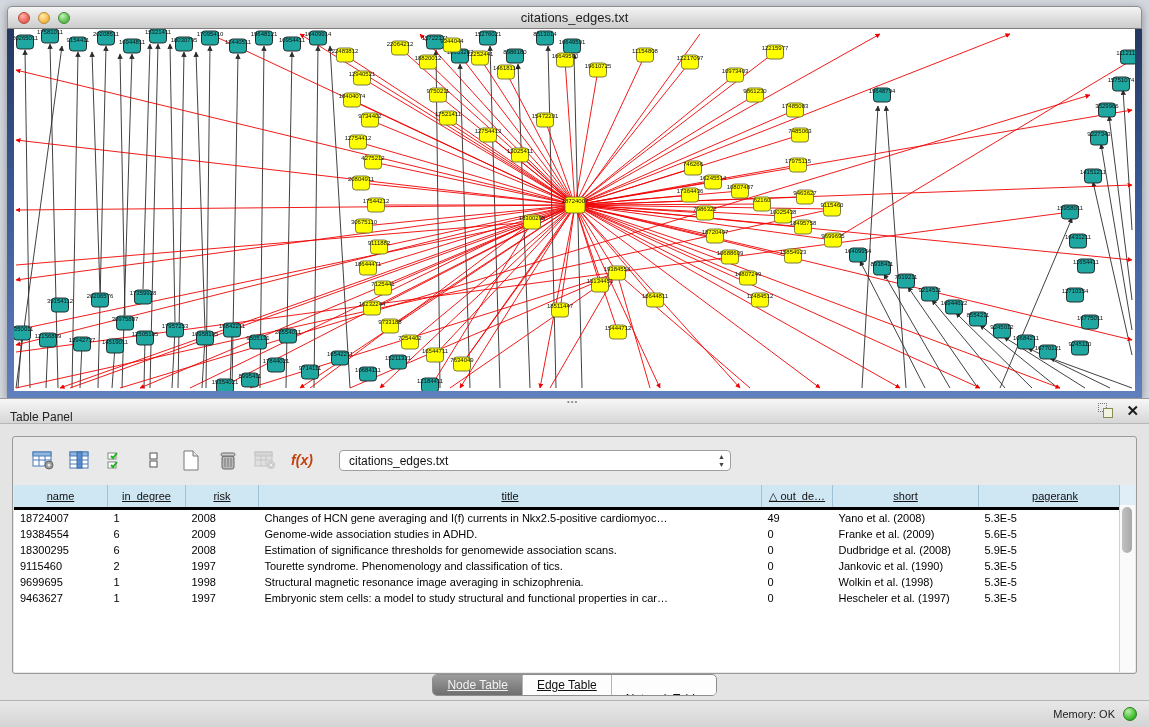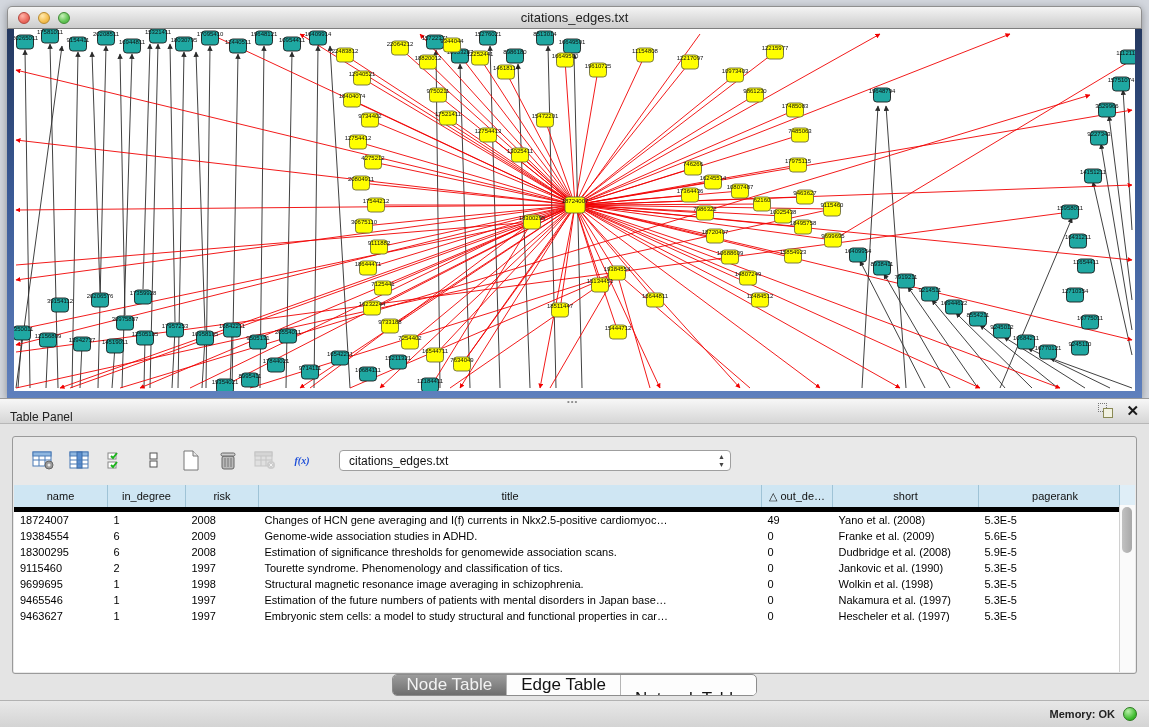--- a/index.html
+++ b/index.html
@@ -36,43 +36,43 @@
   .float-ico{width:15px;height:15px;position:relative;}
   .float-ico .sq1{position:absolute;left:0;top:0;width:7px;height:7px;border:1px dotted #777;}
   .float-ico .sq2{position:absolute;right:0;bottom:0;width:8px;height:8px;border:1.5px solid #8a8a55;background:#f2f2e2;}
   .close-x{font-size:15px;font-weight:bold;color:#1a1a1a;line-height:15px;}
 
   .tp-body-panel{position:absolute;left:12px;right:12px;top:38px;height:236px;
     border:1px solid #9a9a9a;border-radius:3px;background:#e9e9e9;}
   .toolbar{position:absolute;left:0;top:0;right:0;height:46px;display:flex;align-items:center;padding-left:18px;gap:13px;}
   .tool-btn{width:24px;height:24px;display:flex;align-items:center;justify-content:center;}
   .tool-btn svg{display:block;}
-  .fx{font-family:Liberation Serif, serif;font-style:italic;font-weight:bold;font-size:10px;color:#1d4ed8;}
+  .fx{font-family:Liberation Sans, sans-serif;font-style:italic;font-weight:bold;font-size:14px;color:#c2410c;}
   .combo{margin-left:12px;width:392px;height:21px;background:#ffffff;border:1px solid #9f9f9f;border-radius:4px;
     position:relative;font-size:12px;color:#111;line-height:21px;padding-left:9px;box-sizing:border-box;}
   .combo .arrows{position:absolute;right:5px;top:2px;font-size:7px;color:#444;line-height:8px;text-align:center;}
 
   .tbl-area{position:absolute;left:1px;right:1px;top:48px;bottom:1px;background:#ffffff;overflow:hidden;}
   table.data{border-collapse:collapse;table-layout:fixed;width:1097px;font-size:11px;}
-  table.data th{height:20px;background:#cfe6f3;border-right:1px solid #9fc3d6;border-bottom:5px solid #000000;
-    font-weight:normal;color:#111;text-align:center;overflow:hidden;white-space:nowrap;}
+  table.data th{height:20px;background:#cfe6f3;border-right:1px solid #9fc3d6;border-bottom:3px solid #000000;
+    font-weight:normal;color:#111;text-align:center;overflow:hidden;white-space:nowrap;text-decoration:underline;}
   table.data td{height:16px;padding:0 0 0 6px;color:#000;overflow:hidden;white-space:nowrap;text-overflow:clip;}
   .col0{width:91px}.col1{width:75px}.col2{width:70px}.col3{width:500px}.col4{width:68px}.col5{width:143px}.col6{width:150px}
   .vscroll{position:absolute;right:0;top:20px;bottom:0;width:15px;background:#fafafa;border-left:1px solid #d0d0d0;}
   .vthumb{position:absolute;left:2px;top:2px;width:10px;height:46px;background:linear-gradient(90deg,#c2c2c2,#a8a8a8);border-radius:5px;}
   .hdr-corner{position:absolute;right:0;top:0;width:15px;height:20px;background:#dfeef7;border-left:1px solid #9fc3d6;border-bottom:1px solid #8aa8b8;}
 
   .tp-tabs{position:absolute;left:0;right:0;top:276px;height:24px;display:flex;justify-content:center;}
   .seg{display:flex;height:20px;border:1px solid #8d8d8d;border-radius:5px;overflow:hidden;background:#fdfdfd;}
-  .seg-btn{padding:0 14px;font-size:17px;line-height:20px;color:#111;border-right:1px solid #b5b5b5;background:#fdfdfd;}
+  .seg-btn{padding:0 14px;font-size:12px;line-height:20px;color:#111;border-right:1px solid #b5b5b5;background:#fdfdfd;text-decoration:underline;}
   .seg-btn:last-child{border-right:none;margin-top:14px;}
   .seg-btn.sel{background:linear-gradient(#9c9c9c,#6f6f6f);color:#f2f2f2;}
 
   .status-bar{position:absolute;left:0;right:0;top:302px;height:27px;
-    background:linear-gradient(#e8e8e8,#d3d3d3);border-top:1px solid #b2b2b2;font-weight:bold;}
+    background:linear-gradient(#e8e8e8,#d3d3d3);border-top:1px solid #b2b2b2;}
   .mem{position:absolute;right:34px;top:7px;font-size:11px;color:#222;}
   .orb{position:absolute;right:12px;top:6px;width:14px;height:14px;border-radius:50%;
     background:radial-gradient(circle at 35% 28%,#b8f0a8,#3dbb2e 65%,#2a9e1e);border:1px solid #2a7a1e;box-sizing:border-box;}
 </style>
 </head>
 <body>
 
 <div class="net-window">
   <div class="titlebar">
     <div class="lights">
@@ -627,29 +627,20 @@
             <tr>
               <td class="col0">9699695</td>
               <td class="col1">1</td>
               <td class="col2">1998</td>
               <td class="col3">Structural magnetic resonance image averaging in schizophrenia.</td>
               <td class="col4">0</td>
               <td class="col5">Wolkin et al. (1998)</td>
               <td class="col6">5.3E-5</td>
             </tr>
             <tr>
-              <td class="col0">9465546</td>
-              <td class="col1">1</td>
-              <td class="col2">1997</td>
-              <td class="col3">Estimation of the future numbers of patients with mental disorders in Japan base…</td>
-              <td class="col4">0</td>
-              <td class="col5">Nakamura et al. (1997)</td>
-              <td class="col6">5.3E-5</td>
-            </tr>
-            <tr>
               <td class="col0">9463627</td>
               <td class="col1">1</td>
               <td class="col2">1997</td>
               <td class="col3">Embryonic stem cells: a model to study structural and functional properties in car…</td>
               <td class="col4">0</td>
               <td class="col5">Hescheler et al. (1997)</td>
               <td class="col6">5.3E-5</td>
             </tr>
           </tbody>
       </table>

